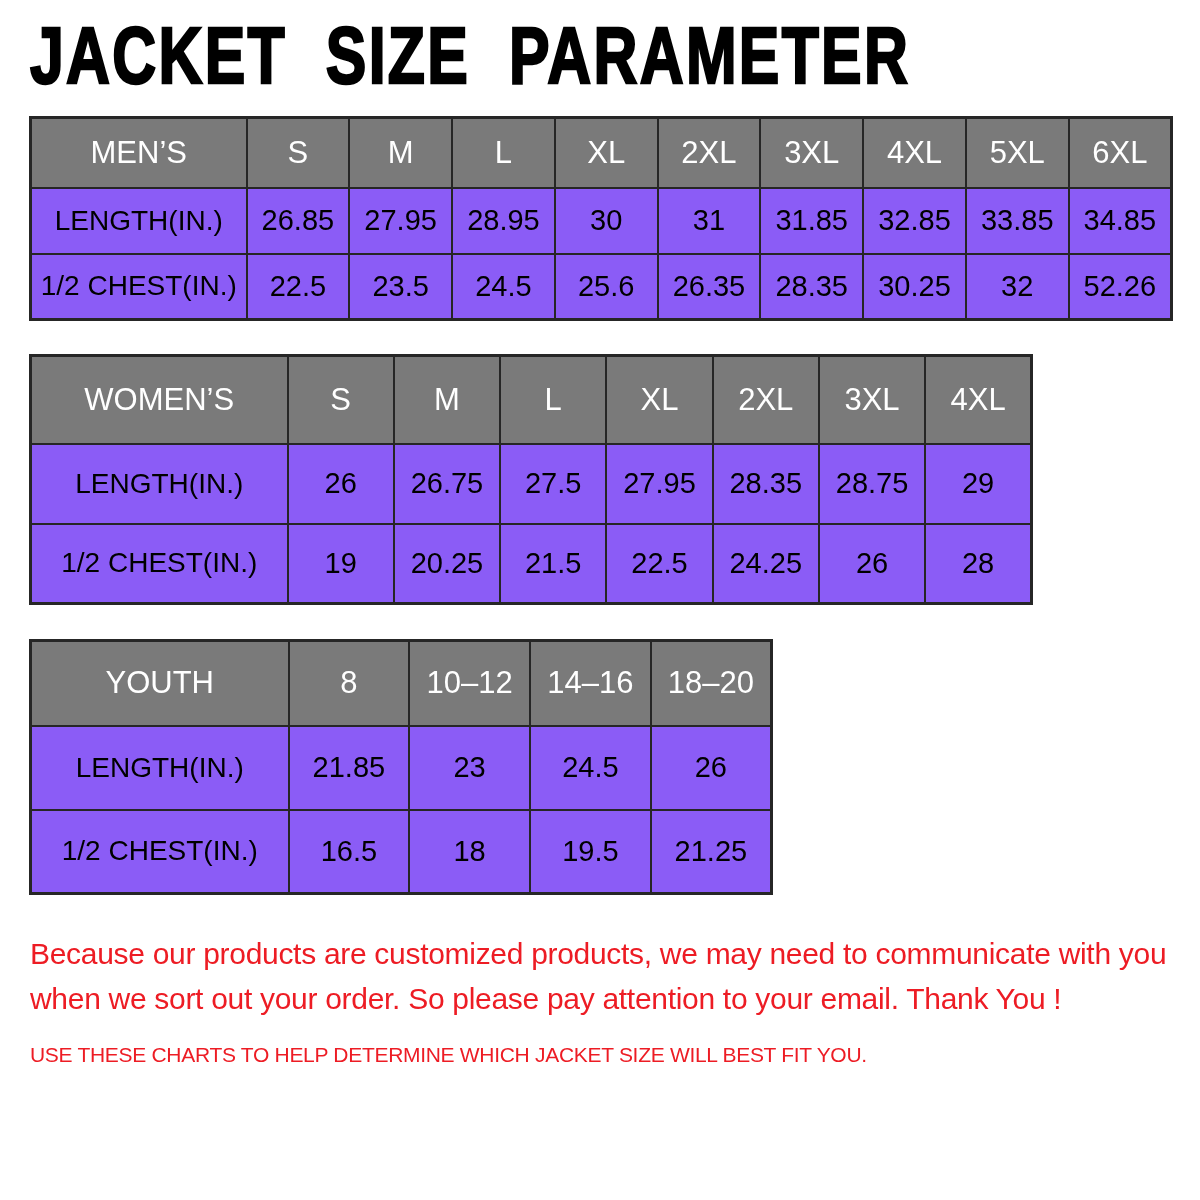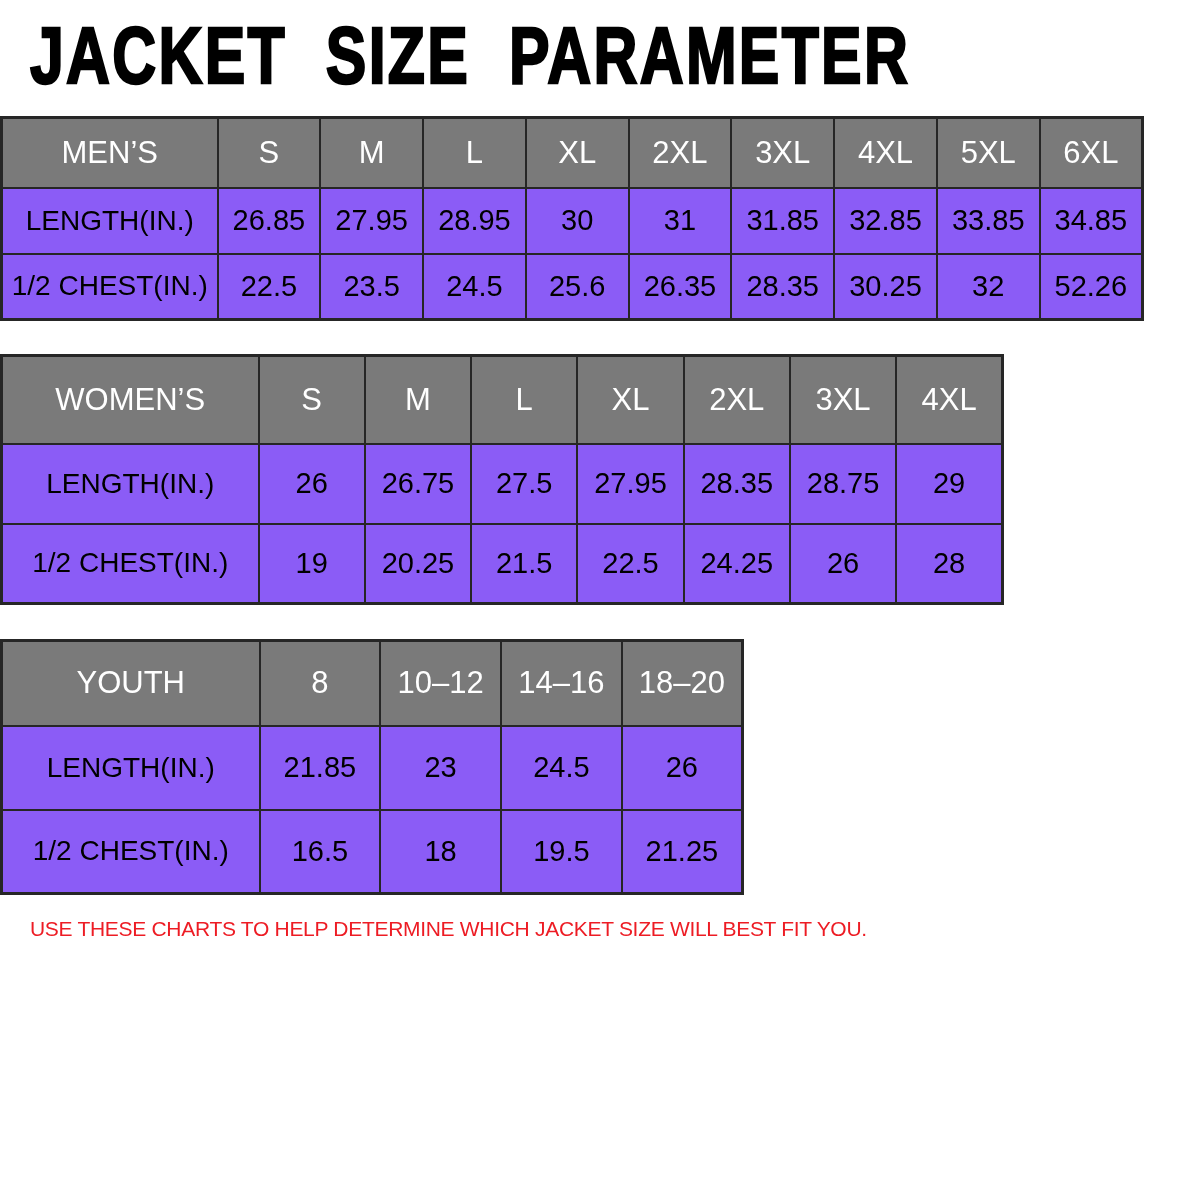--- a/index.html
+++ b/index.html
@@ -26,21 +26,21 @@
   
   .warning{
     margin:20px 0 0 30px;color:var(--red);
     font-size:27px;line-height:34px;letter-spacing:1px;font-weight:400;
     white-space:nowrap;
   }
 
   
   table.size-table{
     border-collapse:collapse;table-layout:fixed;
-    border:3px solid var(--border);
+    margin-left:29px;border:3px solid var(--border);
   }
   table.size-table th,table.size-table td{
     border:2px solid var(--border);
     text-align:center;vertical-align:middle;padding:0 4px;
     overflow:hidden;white-space:nowrap;
   }
   table.size-table thead th{
     background:var(--hdr-gray);color:#ffffff;font-weight:400;font-size:31px;
   }
   table.size-table tbody td{font-size:29px;background:#8b5cf6;}
@@ -184,16 +184,20 @@
         <tr>
           <td class="rowlabel">1/2 CHEST(IN.)</td>
           <td>16.5</td>
           <td>18</td>
           <td>19.5</td>
           <td>21.25</td>
         </tr>
       </tbody>
     </table>
 
+  <div class="footer-para">
+    <div>Because our products are customized products, we may need to communicate with you</div>
+    <div>when we sort out your order. So please pay attention to your email. Thank You !</div>
+  </div>
 
   <div class="footer-caps">USE THESE CHARTS TO HELP DETERMINE WHICH JACKET SIZE WILL BEST FIT YOU.</div>
 
 </div>
 
 </body></html>

